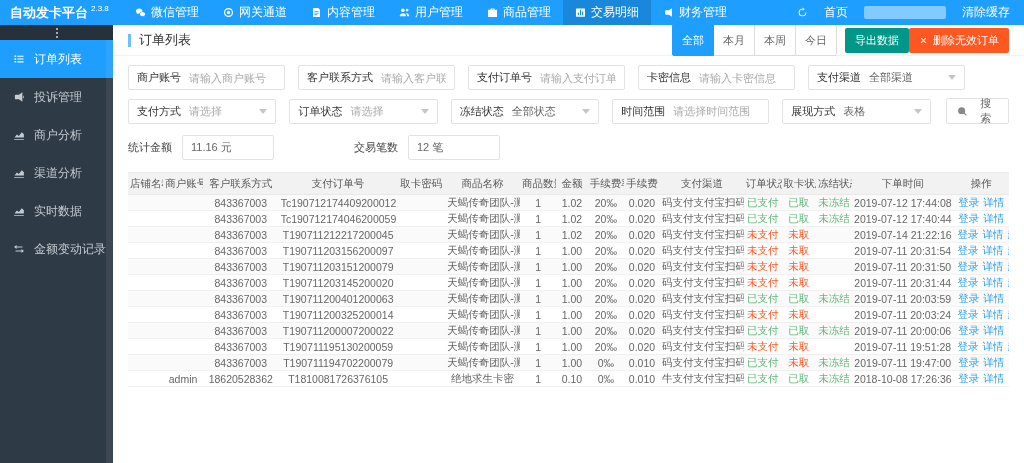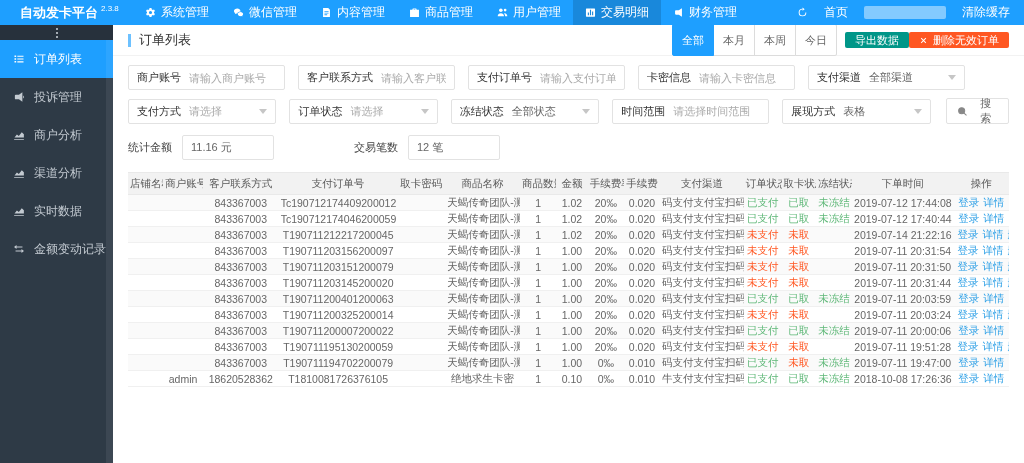--- a/index.html
+++ b/index.html
@@ -9,21 +9,21 @@
   body{
     width:1024px;height:463px;position:relative;overflow:hidden;background:#fff;
     font-family:"Liberation Sans","DejaVu Sans",sans-serif;
     -webkit-font-smoothing:antialiased;
   }
   .icon{display:inline-flex;flex:none}
   .icon svg{width:11px;height:11px;fill:currentColor;display:block}
 
   
   .topbar{position:absolute;top:0;left:0;right:0;height:25px;background:var(--accent);display:flex;align-items:stretch;color:#fff;z-index:5}
-  .brand{width:113px;flex:none;display:flex;align-items:center;padding-left:20px;font-size:13px;font-weight:bold;white-space:nowrap}
+  .brand{width:113px;flex:none;display:flex;align-items:center;padding-left:10px;font-size:13px;font-weight:bold;white-space:nowrap}
   .brand .ver{font-size:8px;font-weight:normal;margin-left:3px;transform:translateY(-4px)}
   .topbar-menu{display:flex;align-items:stretch}
   .menu-item{display:flex;align-items:center;gap:5px;padding:0 12px;font-size:12px;cursor:pointer;white-space:nowrap}
   .menu-item.active{background:rgba(0,0,0,.14)}
   .tb-right{margin-left:auto;display:flex;align-items:center;gap:16px;padding-right:14px;font-size:12px}
   .tb-link{cursor:pointer;white-space:nowrap}
   .redacted{width:82px;height:13px;background:rgba(255,255,255,.45);border-radius:2px}
 
   
   .sidebar{position:absolute;top:25px;left:0;bottom:0;width:113px;background:#2e3a46}
@@ -37,21 +37,21 @@
   
   .main{position:absolute;top:25px;left:113px;right:0;bottom:0;background:#fff;overflow:hidden}
   .title-bar{height:30px;display:flex;align-items:center;padding:0 15px;border-bottom:1px solid #f2f2f2}
   .page-title{display:flex;align-items:center;font-size:13px;color:#333}
   .page-title::before{content:"";width:3px;height:13px;background:var(--accent);opacity:.65;margin-right:8px}
   .title-actions{margin-left:auto;display:flex;align-items:center}
   .rtab{height:32px;min-width:37px;padding:0 9px;background:#fff;border:1px solid #dcdcdc;color:#666;font-size:11px;cursor:pointer;margin-left:-1px;font-family:inherit}
   .rtab:first-child{margin-left:0;border-radius:2px 0 0 2px}
   .rtab:last-child{border-radius:0 2px 2px 0}
   .rtab.active{background:var(--accent);border-color:var(--accent);color:#fff;position:relative}
-  .btn{height:16px;border:none;color:#fff;font-size:11px;padding:0 10px;border-radius:2px;cursor:pointer;display:flex;align-items:center;gap:5px;font-family:inherit}
+  .btn{height:25px;border:none;color:#fff;font-size:11px;padding:0 10px;border-radius:2px;cursor:pointer;display:flex;align-items:center;gap:5px;font-family:inherit}
   .btn-export{background:var(--teal);margin-left:8px}
   .btn-delete{background:var(--red);}
   .btn-delete .icon svg{width:9px;height:9px}
 
   
   .filters{padding:9px 15px 0}
   .f-row{display:flex;gap:13px;margin-bottom:8px;align-items:center}
   .fbox{box-sizing:border-box;width:157px;height:25px;border:1px solid #e2e2e2;border-radius:2px;display:flex;align-items:center;padding:0 8px;font-size:11px;background:#fff}
   .f-label{color:#333;white-space:nowrap;margin-right:8px}
   .f-input{border:none;outline:none;flex:1;min-width:0;font-size:11px;font-family:inherit;color:#666;background:transparent;padding:0}
@@ -85,59 +85,59 @@
 
 <div class="topbar">
   <div class="brand">
     <span>自动发卡平台</span>
     <span class="ver">2.3.8</span>
   </div>
   <div class="topbar-menu" id="topbar-menu">
       <div class="menu-item">
         <span class="icon">
           <svg viewBox="0 0 16 16">
-            <path fill-rule="evenodd" d="M6.6 1.4h2.8l.4 1.9 1.5.9 1.8-.7 1.4 2.4-1.4 1.3v1.6l1.4 1.3-1.4 2.4-1.8-.7-1.5.9-.4 1.9H6.6l-.4-1.9-1.5-.9-1.8.7-1.4-2.4 1.4-1.3V7.2L1.5 5.9l1.4-2.4 1.8.7 1.5-.9zM8 5.7a2.3 2.3 0 100 4.6 2.3 2.3 0 000-4.6z"></path>
-          </svg>
-        </span>
-        <span>系统管理</span>
+            <path d="M6.3 2C3.6 2 1.4 3.7 1.4 5.9c0 1.2.7 2.3 1.7 3l-.4 1.5 1.7-.9c.4.1.9.2 1.4.2h.3c.4-1.9 2.3-3.3 4.6-3.3h.4C10.7 3.7 8.7 2 6.3 2zm4.6 5.1c-2.2 0-3.9 1.4-3.9 3.1s1.7 3.1 3.9 3.1c.4 0 .9-.1 1.3-.2l1.4.8-.3-1.3c.9-.6 1.4-1.4 1.4-2.4 0-1.7-1.7-3.1-3.8-3.1z"></path>
+          </svg>
+        </span>
+        <span>微信管理</span>
       </div>
       <div class="menu-item">
         <span class="icon">
           <svg viewBox="0 0 16 16">
-            <path d="M6.3 2C3.6 2 1.4 3.7 1.4 5.9c0 1.2.7 2.3 1.7 3l-.4 1.5 1.7-.9c.4.1.9.2 1.4.2h.3c.4-1.9 2.3-3.3 4.6-3.3h.4C10.7 3.7 8.7 2 6.3 2zm4.6 5.1c-2.2 0-3.9 1.4-3.9 3.1s1.7 3.1 3.9 3.1c.4 0 .9-.1 1.3-.2l1.4.8-.3-1.3c.9-.6 1.4-1.4 1.4-2.4 0-1.7-1.7-3.1-3.8-3.1z"></path>
-          </svg>
-        </span>
-        <span>微信管理</span>
+            <path fill-rule="evenodd" d="M8 1.4a6.6 6.6 0 110 13.2A6.6 6.6 0 018 1.4zm0 1.8a4.8 4.8 0 100 9.6 4.8 4.8 0 000-9.6zm0 2.3a2.5 2.5 0 110 5 2.5 2.5 0 010-5z"></path>
+          </svg>
+        </span>
+        <span>网关通道</span>
       </div>
       <div class="menu-item">
         <span class="icon">
           <svg viewBox="0 0 16 16">
             <path fill-rule="evenodd" d="M3 1.5h7.5L13 4v10.5H3V1.5zm2 4.2h6v1.2H5V5.7zm0 2.5h6v1.2H5V8.2zm0 2.5h4v1.2H5v-1.2z"></path>
           </svg>
         </span>
         <span>内容管理</span>
-      </div>
-      <div class="menu-item">
-        <span class="icon">
-          <svg viewBox="0 0 16 16">
-            <path fill-rule="evenodd" d="M6 2h4a1 1 0 011 1v1h3.5v10.5h-13V4H5V3a1 1 0 011-1zm.8 1.2V4h2.4v-.8H6.8z"></path>
-          </svg>
-        </span>
-        <span>商品管理</span>
       </div>
       <div class="menu-item">
         <span class="icon">
           <svg viewBox="0 0 16 16">
             <circle cx="5.6" cy="4.8" r="2.6"></circle>
             <path d="M1 13.6c0-2.6 2.1-4.4 4.6-4.4s4.6 1.8 4.6 4.4H1z"></path>
             <circle cx="11.8" cy="4.4" r="2"></circle>
             <path d="M11.2 9.2c2.2.2 3.8 1.8 3.8 4.4h-3.2c0-1.8-.6-3.3-1.7-4.2z"></path>
           </svg>
         </span>
         <span>用户管理</span>
+      </div>
+      <div class="menu-item">
+        <span class="icon">
+          <svg viewBox="0 0 16 16">
+            <path fill-rule="evenodd" d="M6 2h4a1 1 0 011 1v1h3.5v10.5h-13V4H5V3a1 1 0 011-1zm.8 1.2V4h2.4v-.8H6.8z"></path>
+          </svg>
+        </span>
+        <span>商品管理</span>
       </div>
       <div class="menu-item active">
         <span class="icon">
           <svg viewBox="0 0 16 16">
             <path fill-rule="evenodd" d="M2.2 2h11.6a.8.8 0 01.8.8v10.4a.8.8 0 01-.8.8H2.2a.8.8 0 01-.8-.8V2.8a.8.8 0 01.8-.8zm1.9 6h1.6v4H4.1V8zm3.1-4h1.6v8H7.2V4zm3.1 2.5h1.6V12h-1.6V6.5z"></path>
           </svg>
         </span>
         <span>交易明细</span>
       </div>
       <div class="menu-item">

